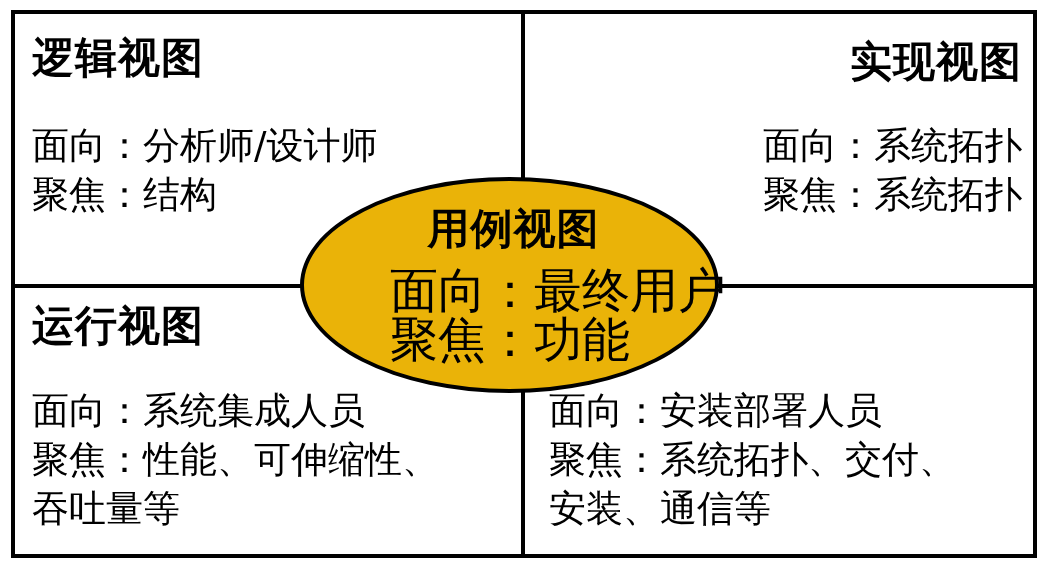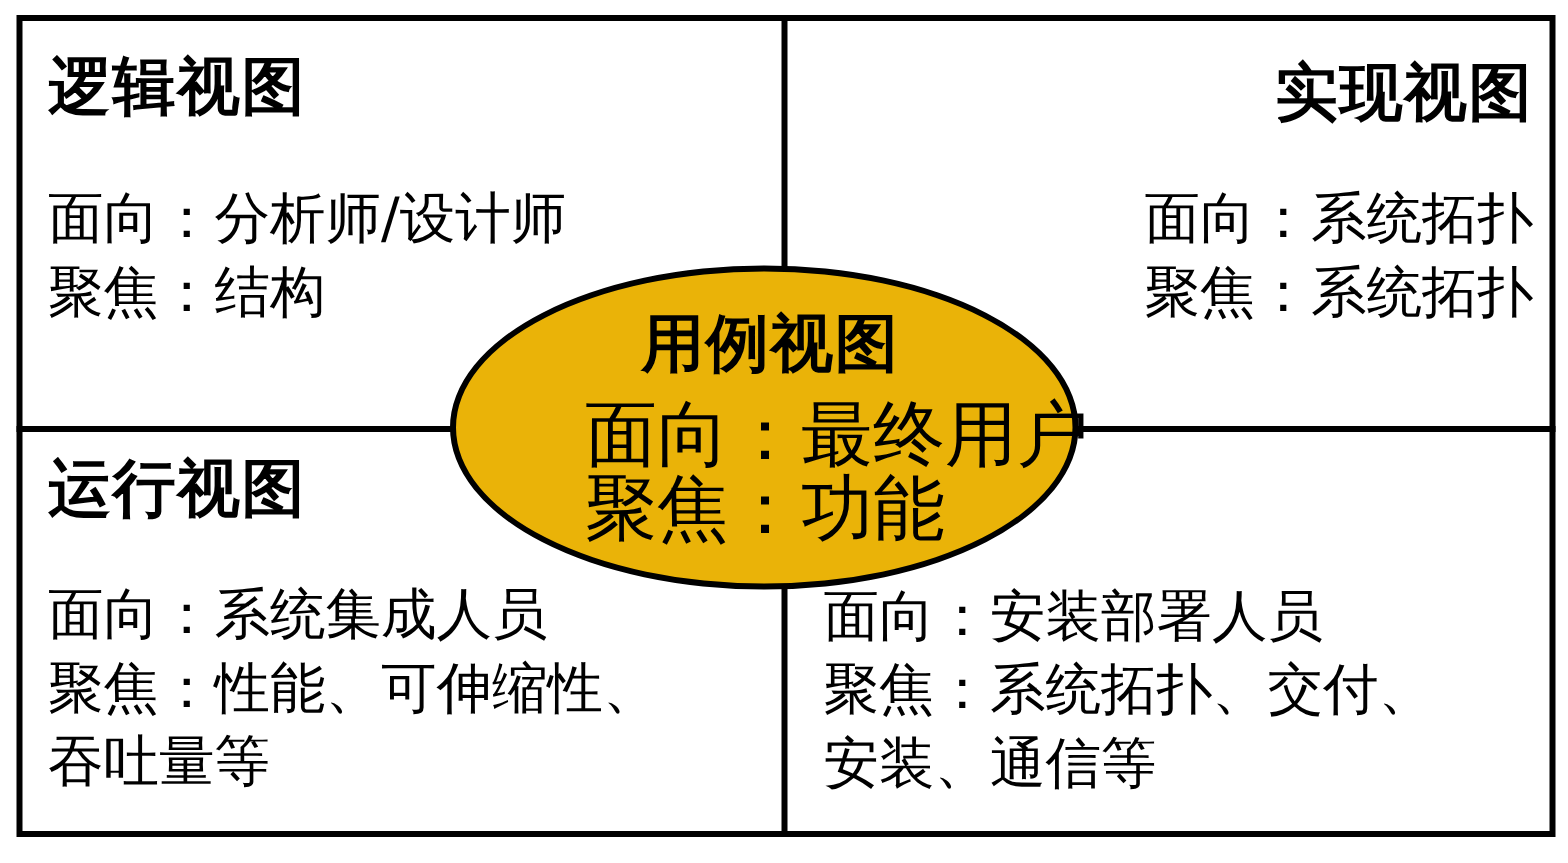--- a/index.html
+++ b/index.html
@@ -74,21 +74,21 @@
 
   
   .quad-tl .q-title { position: absolute; left: 17px;  top: 22px; }
   .quad-tl .q-body  { position: absolute; left: 17px;  top: 103px; }
 
   .quad-tr { text-align: right; }
   .quad-tr .q-title { position: absolute; right: 11px; top: 26px; text-align: right; }
   .quad-tr .q-body  { position: absolute; right: 11px; top: 103px; }
 
   .quad-bl .q-title { position: absolute; left: 17px;  top: 16px; }
-  .quad-bl .q-body  { position: absolute; left: 17px;  top: 94px; font-family: Liberation Serif, serif; }
+  .quad-bl .q-body  { position: absolute; left: 17px;  top: 94px; }
 
   .quad-br { text-align: right; }
   .quad-br .q-title { position: absolute; right: 11px; top: 16px; }
   .quad-br .q-body  { position: absolute; left: 24px;  top: 94px; text-align: left; }
 
   
   .center-ellipse {
     position: absolute;
     left: 300px;
     top: 177px;

